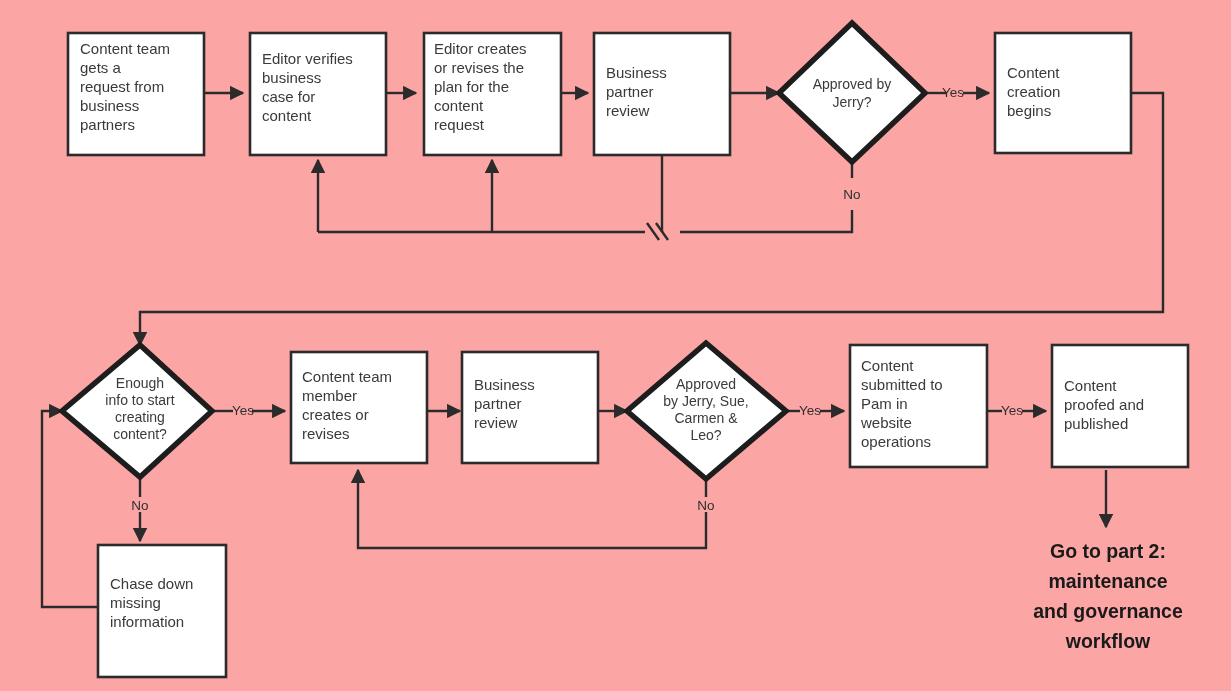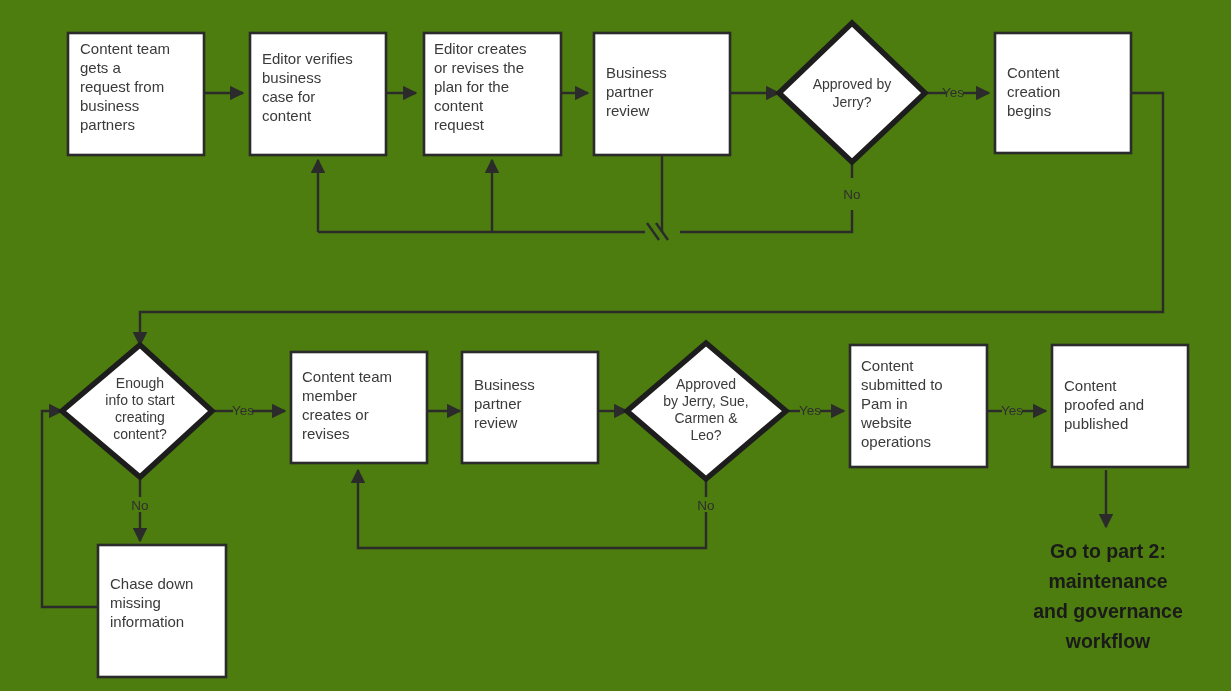--- a/index.html
+++ b/index.html
@@ -4,21 +4,21 @@
 <style>
   html, body {
     margin: 0;
     padding: 0;
     background: #ffffff;
   }
   #canvas-wrap {
     position: relative;
     width: 1231px;
     height: 691px;
-    background: #4d7c0f;
+    background: #fca5a5;
     font-family: "Liberation Sans", sans-serif;
   }
   svg#flow {
     display: block;
     width: 1231px;
     height: 691px;
   }
   .node-box {
     fill: #ffffff;
     stroke: #2b2b2b;

